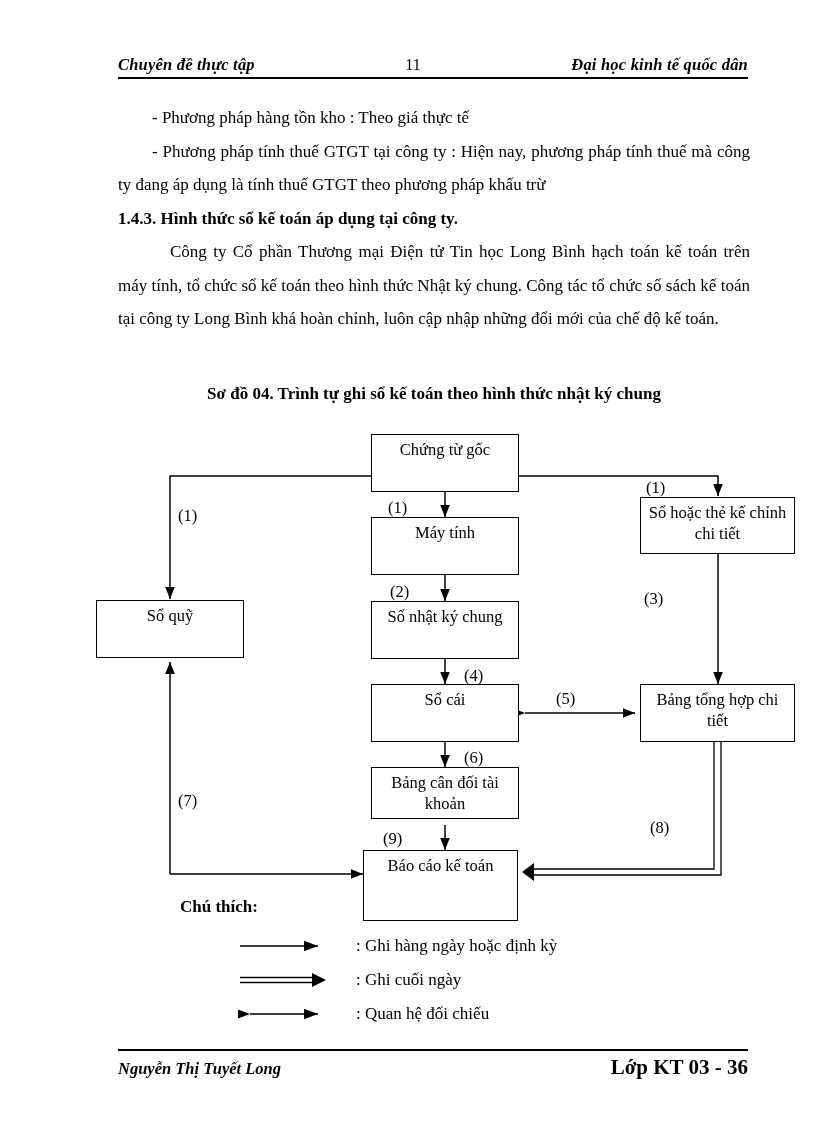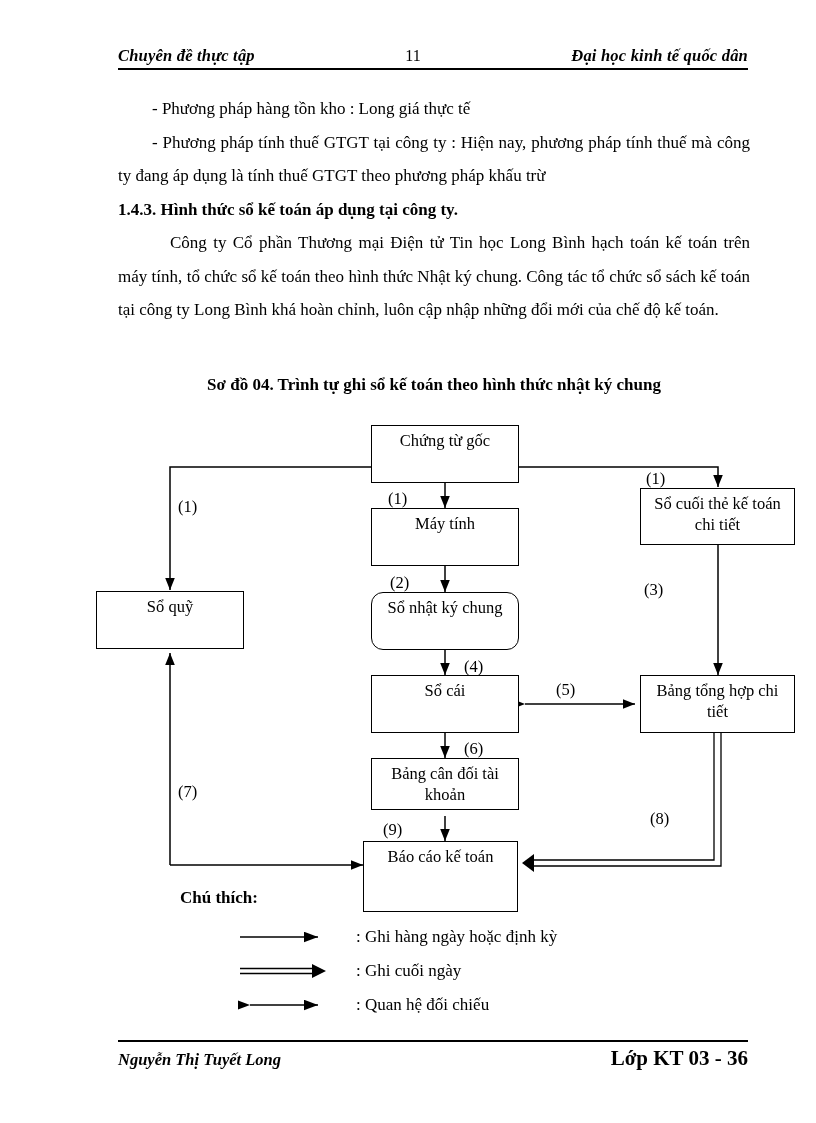--- a/index.html
+++ b/index.html
@@ -4,21 +4,21 @@
 <style>
   html,body{margin:0;padding:0;}
   body{
     width:816px;height:1123px;
     background:#ffffff;
     font-family:"Liberation Serif", serif;
     color:#000;
     position:relative;
     overflow:hidden;
   }
-  .page{position:absolute;inset:0;}
+  .page{position:absolute;inset:0;margin-top:9px;}
 
   
   .header{
     position:absolute;left:118px;top:46px;width:630px;
     display:flex;align-items:baseline;justify-content:space-between;
     border-bottom:2px solid #000;padding-bottom:2px;
   }
   .hdr-left{font-weight:bold;font-style:italic;font-size:16.5px;letter-spacing:.2px;}
   .hdr-center{font-size:16px;}
   .hdr-right{font-weight:bold;font-style:italic;font-size:16.5px;letter-spacing:.2px;}
@@ -76,21 +76,21 @@
 
 <div class="page">
 
   <div class="header">
     <div class="hdr-left">Chuyên đề thực tập</div>
     <div class="hdr-center">11</div>
     <div class="hdr-right">Đại học kinh tế quốc dân</div>
   </div>
 
   <div class="body-text">
-    <p><span class="ind"></span><span>- Phương pháp hàng tồn kho : Long giá thực tế</span></p>
+    <p><span class="ind"></span><span>- Phương pháp hàng tồn kho : Theo giá thực tế</span></p>
     <p><span class="ind"></span><span>- Phương pháp tính thuế GTGT tại công ty : Hiện nay, phương pháp tính thuế mà công ty đang áp dụng là tính thuế GTGT theo phương pháp khấu trừ</span></p>
     <p class="sec-head">1.4.3. Hình thức sổ kế toán áp dụng tại công ty.</p>
     <p><span class="ind2"></span><span>Công ty Cổ phần Thương mại Điện tử Tin học Long Bình hạch toán kế toán trên máy tính, tổ chức sổ kế toán theo hình thức Nhật ký chung. Công tác tổ chức sổ sách kế toán tại công ty Long Bình khá hoàn chỉnh, luôn cập nhập những đổi mới của chế độ kế toán.</span></p>
   </div>
 
   <div class="diagram-title">Sơ đồ 04. Trình tự ghi sổ kế toán theo hình thức nhật ký chung</div>
 
   <div class="chart">
 
     <svg width="816" height="520">
@@ -140,24 +140,24 @@
 
     <div class="node" style="left:371px;top:103px;width:148px;height:58px;">
       <span>Máy tính</span>
     </div>
 
     <div class="node" style="left:96px;top:186px;width:148px;height:58px;">
       <span>Sổ quỹ</span>
     </div>
 
     <div class="node" style="left:640px;top:83px;width:155px;height:57px;">
-      <span>Sổ cuối thẻ kế toán chi tiết</span>
-    </div>
-
-    <div class="node" style="left:371px;top:187px;width:148px;height:58px;border-radius:12px;">
+      <span>Sổ hoặc thẻ kế chỉnh chi tiết</span>
+    </div>
+
+    <div class="node" style="left:371px;top:187px;width:148px;height:58px;">
       <span>Sổ nhật ký chung</span>
     </div>
 
     <div class="node" style="left:371px;top:270px;width:148px;height:58px;">
       <span>Sổ cái</span>
     </div>
 
     <div class="node" style="left:640px;top:270px;width:155px;height:58px;">
       <span>Bảng tổng hợp chi tiết</span>
     </div>

